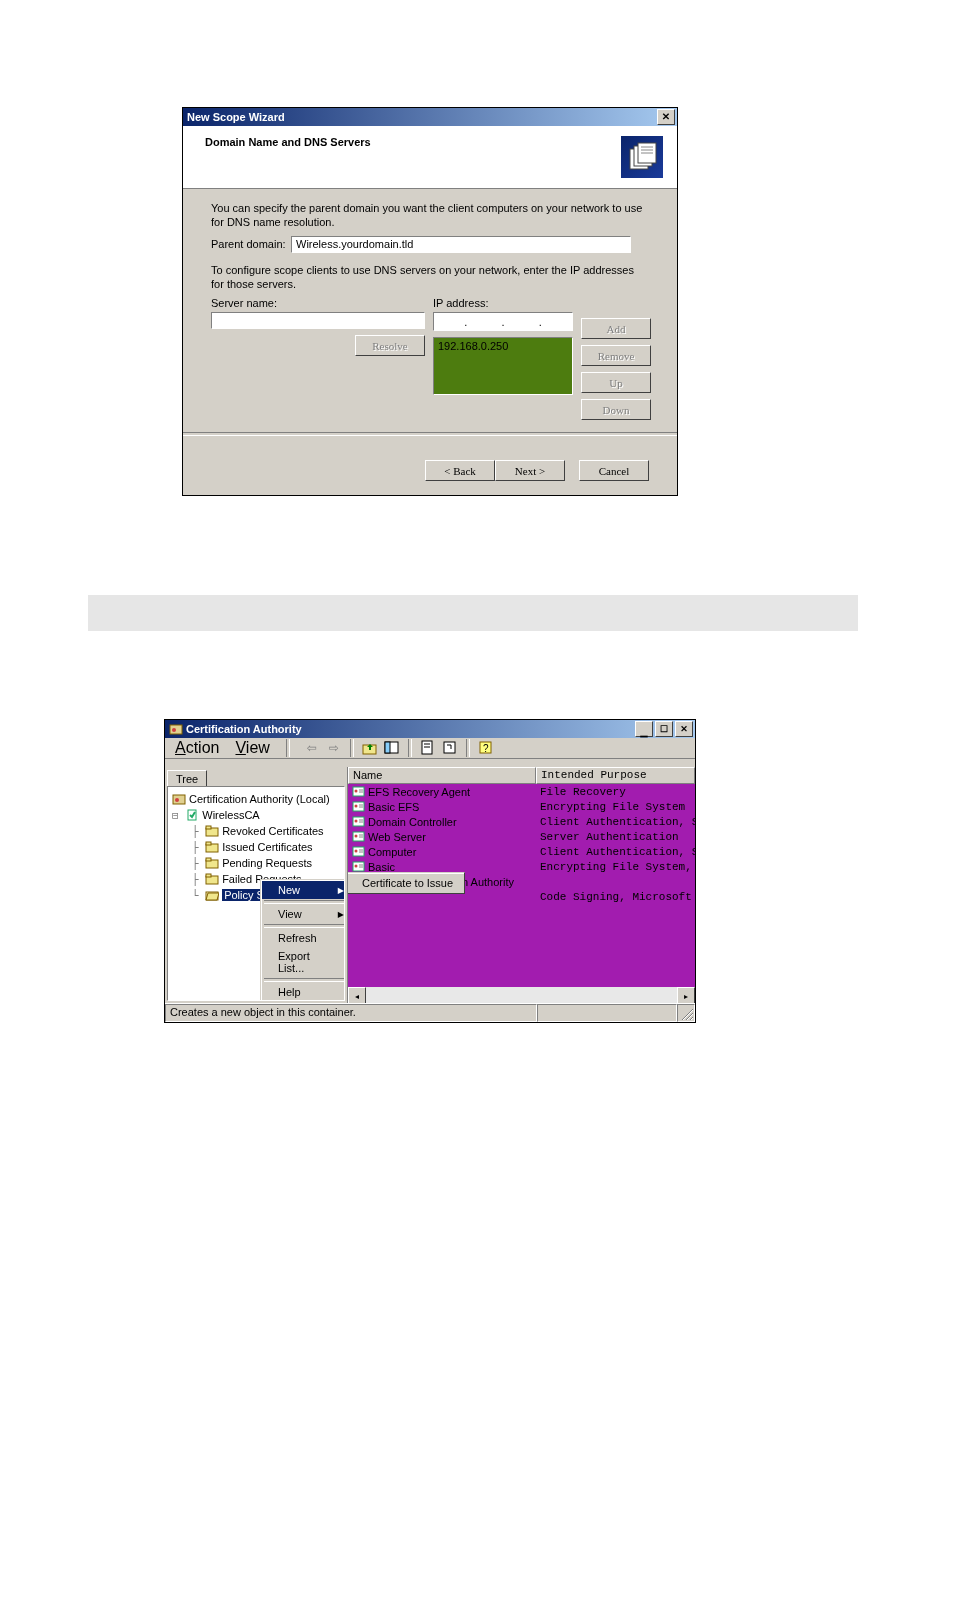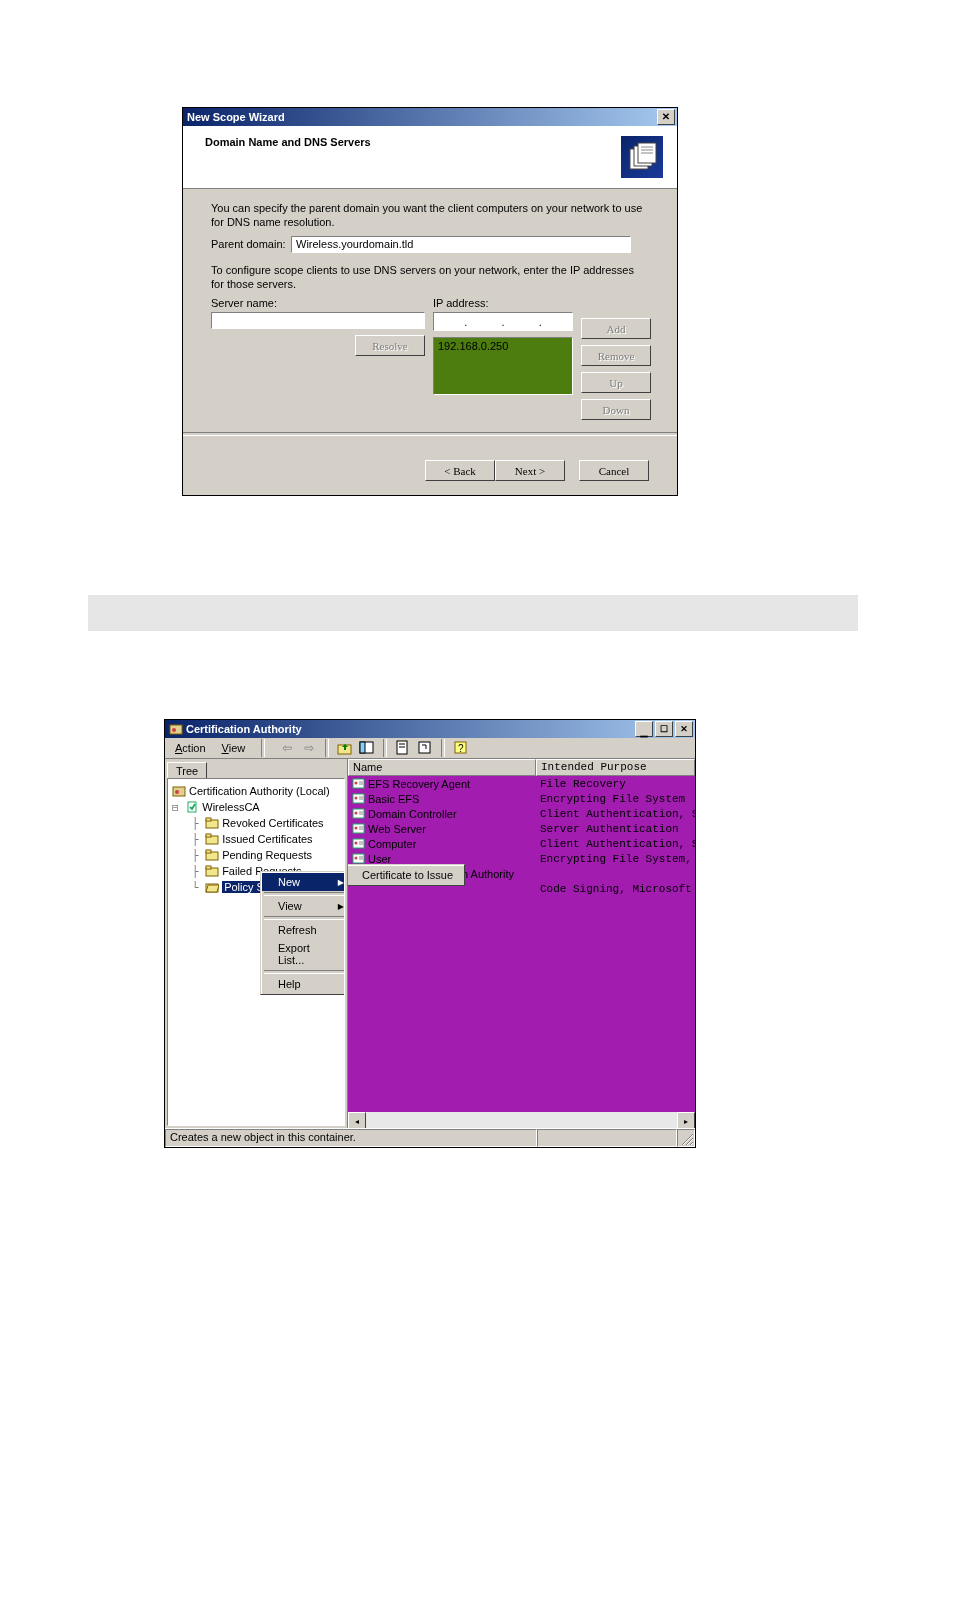--- a/index.html
+++ b/index.html
@@ -200,39 +200,39 @@
 
 .mmc-menubar {
   height: 20px;
   display: flex;
   align-items: center;
   padding: 0 6px;
   gap: 8px;
   border-bottom: 1px solid #808080;
 }
 .mmc-menubar .menu-item {
-  font-size: 11px;
+  font-size: 16px;
   padding: 2px 4px;
 }
 .mmc-menubar .menu-item u { text-decoration: underline; }
 .mmc-toolbar-sep {
   width: 2px; height: 18px;
   border-left: 1px solid #808080;
   border-right: 1px solid #fff;
   margin: 0 4px;
 }
 .mmc-tbtn {
   width: 20px; height: 20px;
   display: flex; align-items: center; justify-content: center;
   font-size: 12px;
 }
 .mmc-tbtn.disabled { color: #808080; }
 .mmc-toolicons { display: flex; align-items: center; gap: 2px; }
 
-.mmc-body { display: flex; height: 369px; }
+.mmc-body { display: flex; height: 236px; margin-top: 8px; }
 
 .mmc-tree-panel {
   width: 182px;
   background: #d4d0c8;
   border-right: 1px solid #808080;
   display: flex; flex-direction: column;
 }
 .tree-tab {
   height: 19px;
   display: flex;
@@ -699,21 +699,21 @@
               </div>
               <div class="list-row">
                 <div class="list-cell cname">
                   <span class="cert-tmpl-icon">
                     <svg viewBox="0 0 13 13">
                       <rect x="1" y="2" width="11" height="9" fill="#fff" stroke="#2a6"></rect>
                       <circle cx="4" cy="6" r="1.5" fill="#d04040"></circle>
                       <path d="M7 5 L11 5 M7 7 L11 7" stroke="#888"></path>
                     </svg>
                   </span>
-                  <span>User</span>
+                  <span>Basic</span>
                 </div>
                 <div class="list-cell cpurp">Encrypting File System, Secure Email, C</div>
               </div>
               <div class="list-row">
                 <div class="list-cell cname"></div>
                 <div class="list-cell cpurp"></div>
               </div>
               <div class="list-row">
                 <div class="list-cell cname"></div>
                 <div class="list-cell cpurp">Code Signing, Microsoft Trust List Signi</div>

